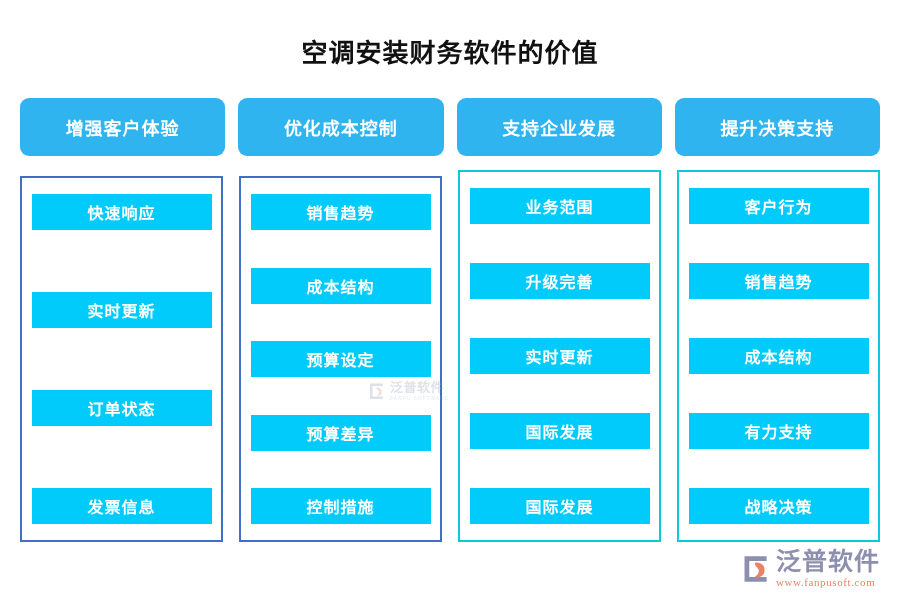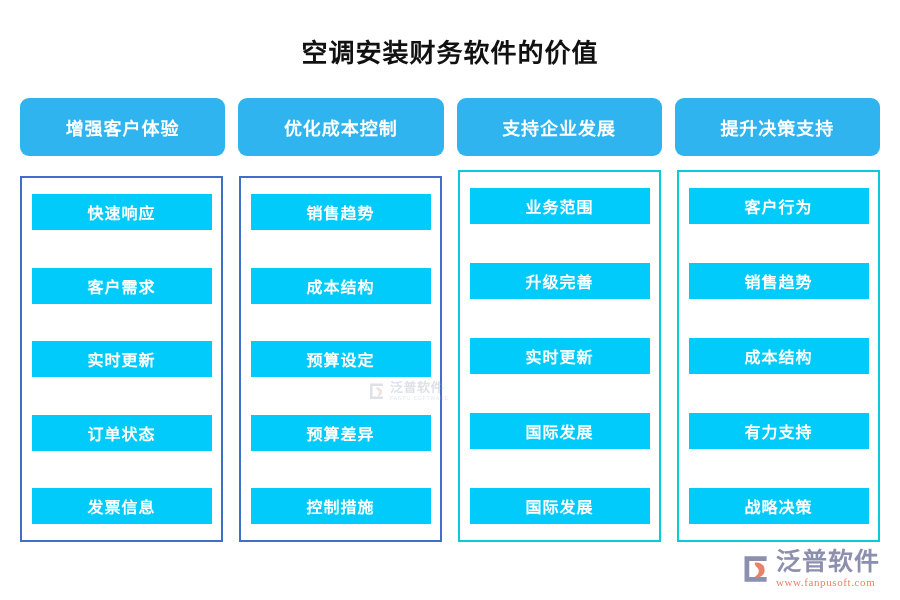--- a/index.html
+++ b/index.html
@@ -185,21 +185,20 @@
   <div class="header-pill">优化成本控制</div>
   <div class="header-pill">支持企业发展</div>
   <div class="header-pill">提升决策支持</div>
 </div>
 
 <div class="columns">
 
   <div class="column">
     <div class="col-items">
       <div class="item-chip">快速响应</div>
-      <div class="item-chip">客户需求</div>
       <div class="item-chip">实时更新</div>
       <div class="item-chip">订单状态</div>
       <div class="item-chip">发票信息</div>
     </div>
   </div>
 
   <div class="column">
     <div class="col-items">
       <div class="item-chip">销售趋势</div>
       <div class="item-chip">成本结构</div>

